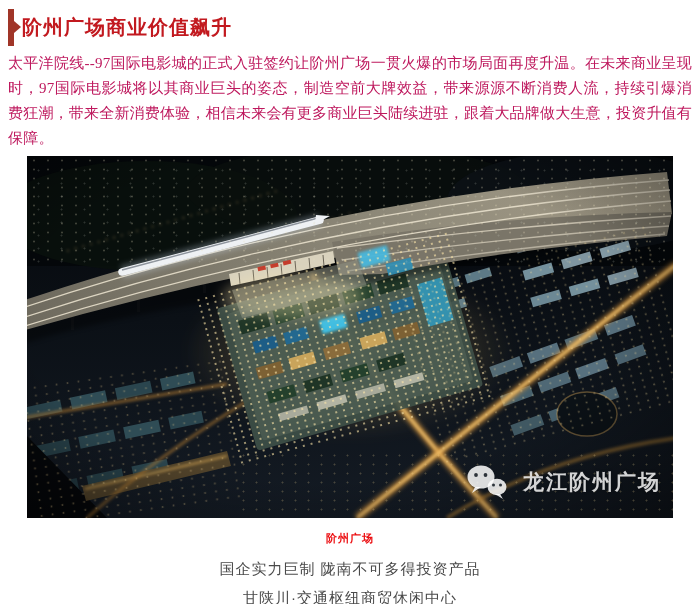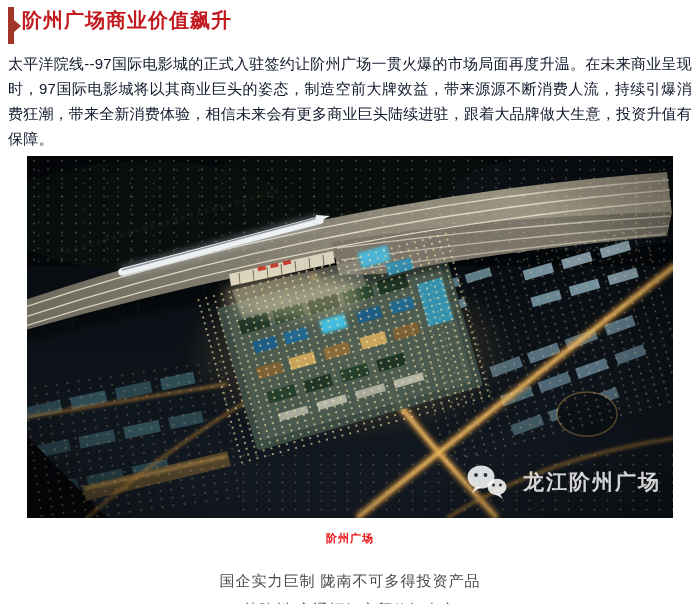--- a/index.html
+++ b/index.html
@@ -2,52 +2,52 @@
 <html><head>
 <meta charset="utf-8">
 <style>
   html,body{margin:0;padding:0;}
   body{
     width:700px;height:604px;overflow:hidden;background:#ffffff;
     font-family:"Liberation Sans","DejaVu Sans",sans-serif;
     -webkit-font-smoothing:antialiased;
   }
   
-  .header{display:flex;padding:7px 0 0 8px;height:40px;}
+  .header{display:flex;align-items:center;padding:7px 0 0 8px;height:40px;}
   .accent-bar{position:relative;width:6px;height:37px;background:#a03528;flex:0 0 auto;}
   .accent-bar .arrow{
     position:absolute;left:6px;top:50%;transform:translateY(-50%);
     width:0;height:0;border-left:7px solid #a03528;
     border-top:6px solid transparent;border-bottom:6px solid transparent;
   }
   .title{margin-left:8px;font-size:20px;font-weight:bold;color:#c2191f;letter-spacing:1px;}
   
   .para{
-    margin:4px 8px 0 8px;font-size:15px;line-height:25px;color:#0f172a;
-    text-align:justify;letter-spacing:0.2px;
+    margin:4px 8px 0 8px;font-size:15px;line-height:25px;color:#be185d;
+    text-align:justify;letter-spacing:0.2px;font-family:Liberation Serif, serif;
   }
   
   .hero{
     position:relative;width:646px;height:362px;margin:5px auto 0 auto;
     background:#05070a;overflow:hidden;
   }
   .hero svg{position:absolute;inset:0;width:100%;height:100%;}
   .dots{position:absolute;pointer-events:none;
     background-image:radial-gradient(circle,var(--c) 0.7px,transparent 1.3px);
     background-size:var(--s);opacity:var(--o);transform:var(--t,none);}
   .watermark{
     position:absolute;right:12px;bottom:18px;display:flex;align-items:center;gap:15px;
     color:rgba(255,255,255,0.82);font-size:21px;font-weight:bold;letter-spacing:2px;
     text-shadow:0 0 3px rgba(0,0,0,0.35);
   }
   .watermark svg{position:static;width:42px;height:36px;}
   
   .footer{text-align:center;}
   .project-name{margin-top:13px;font-size:11px;font-weight:bold;color:#ec0f12;letter-spacing:1px;}
-  .f-line{margin-top:26px;font-size:15px;color:#4a4a4a;letter-spacing:1px;}
+  .f-line{margin-top:14px;font-size:15px;color:#4a4a4a;letter-spacing:1px;}
   .f-line2{margin-top:10px;}
 </style>
 </head>
 <body>
 
 <div class="header">
   <span class="accent-bar">
       <span class="arrow"></span>
     </span>
   <span class="title">阶州广场商业价值飙升</span>

